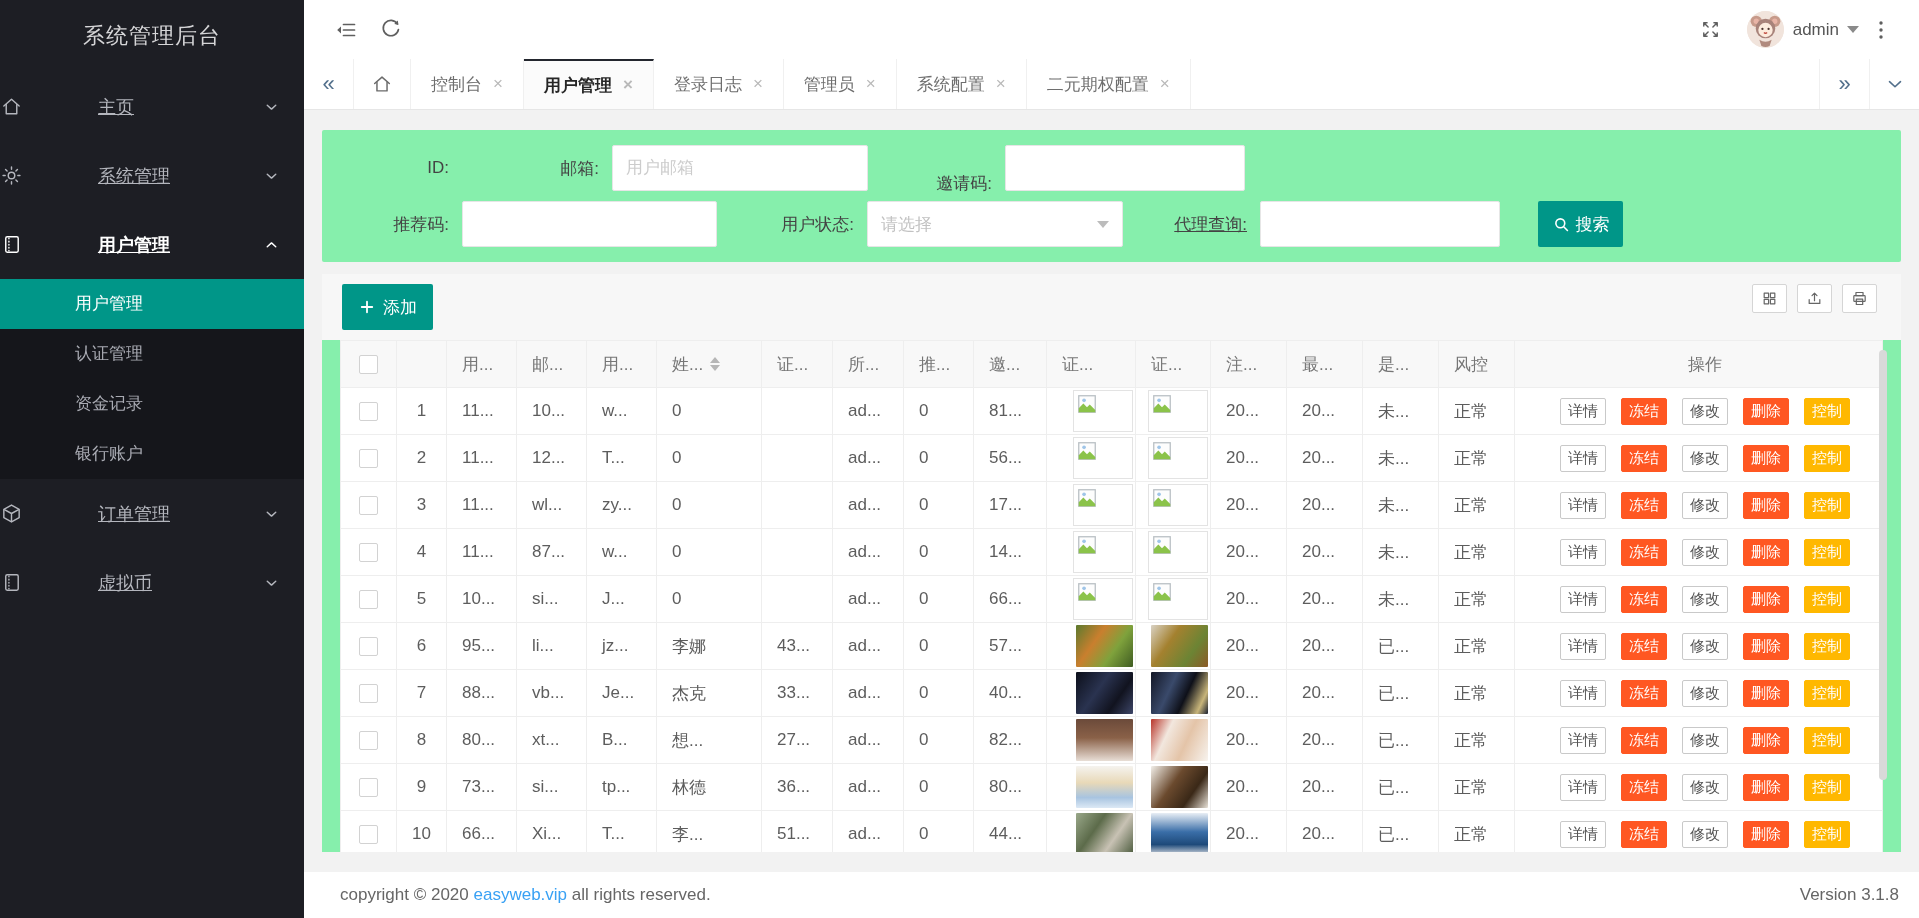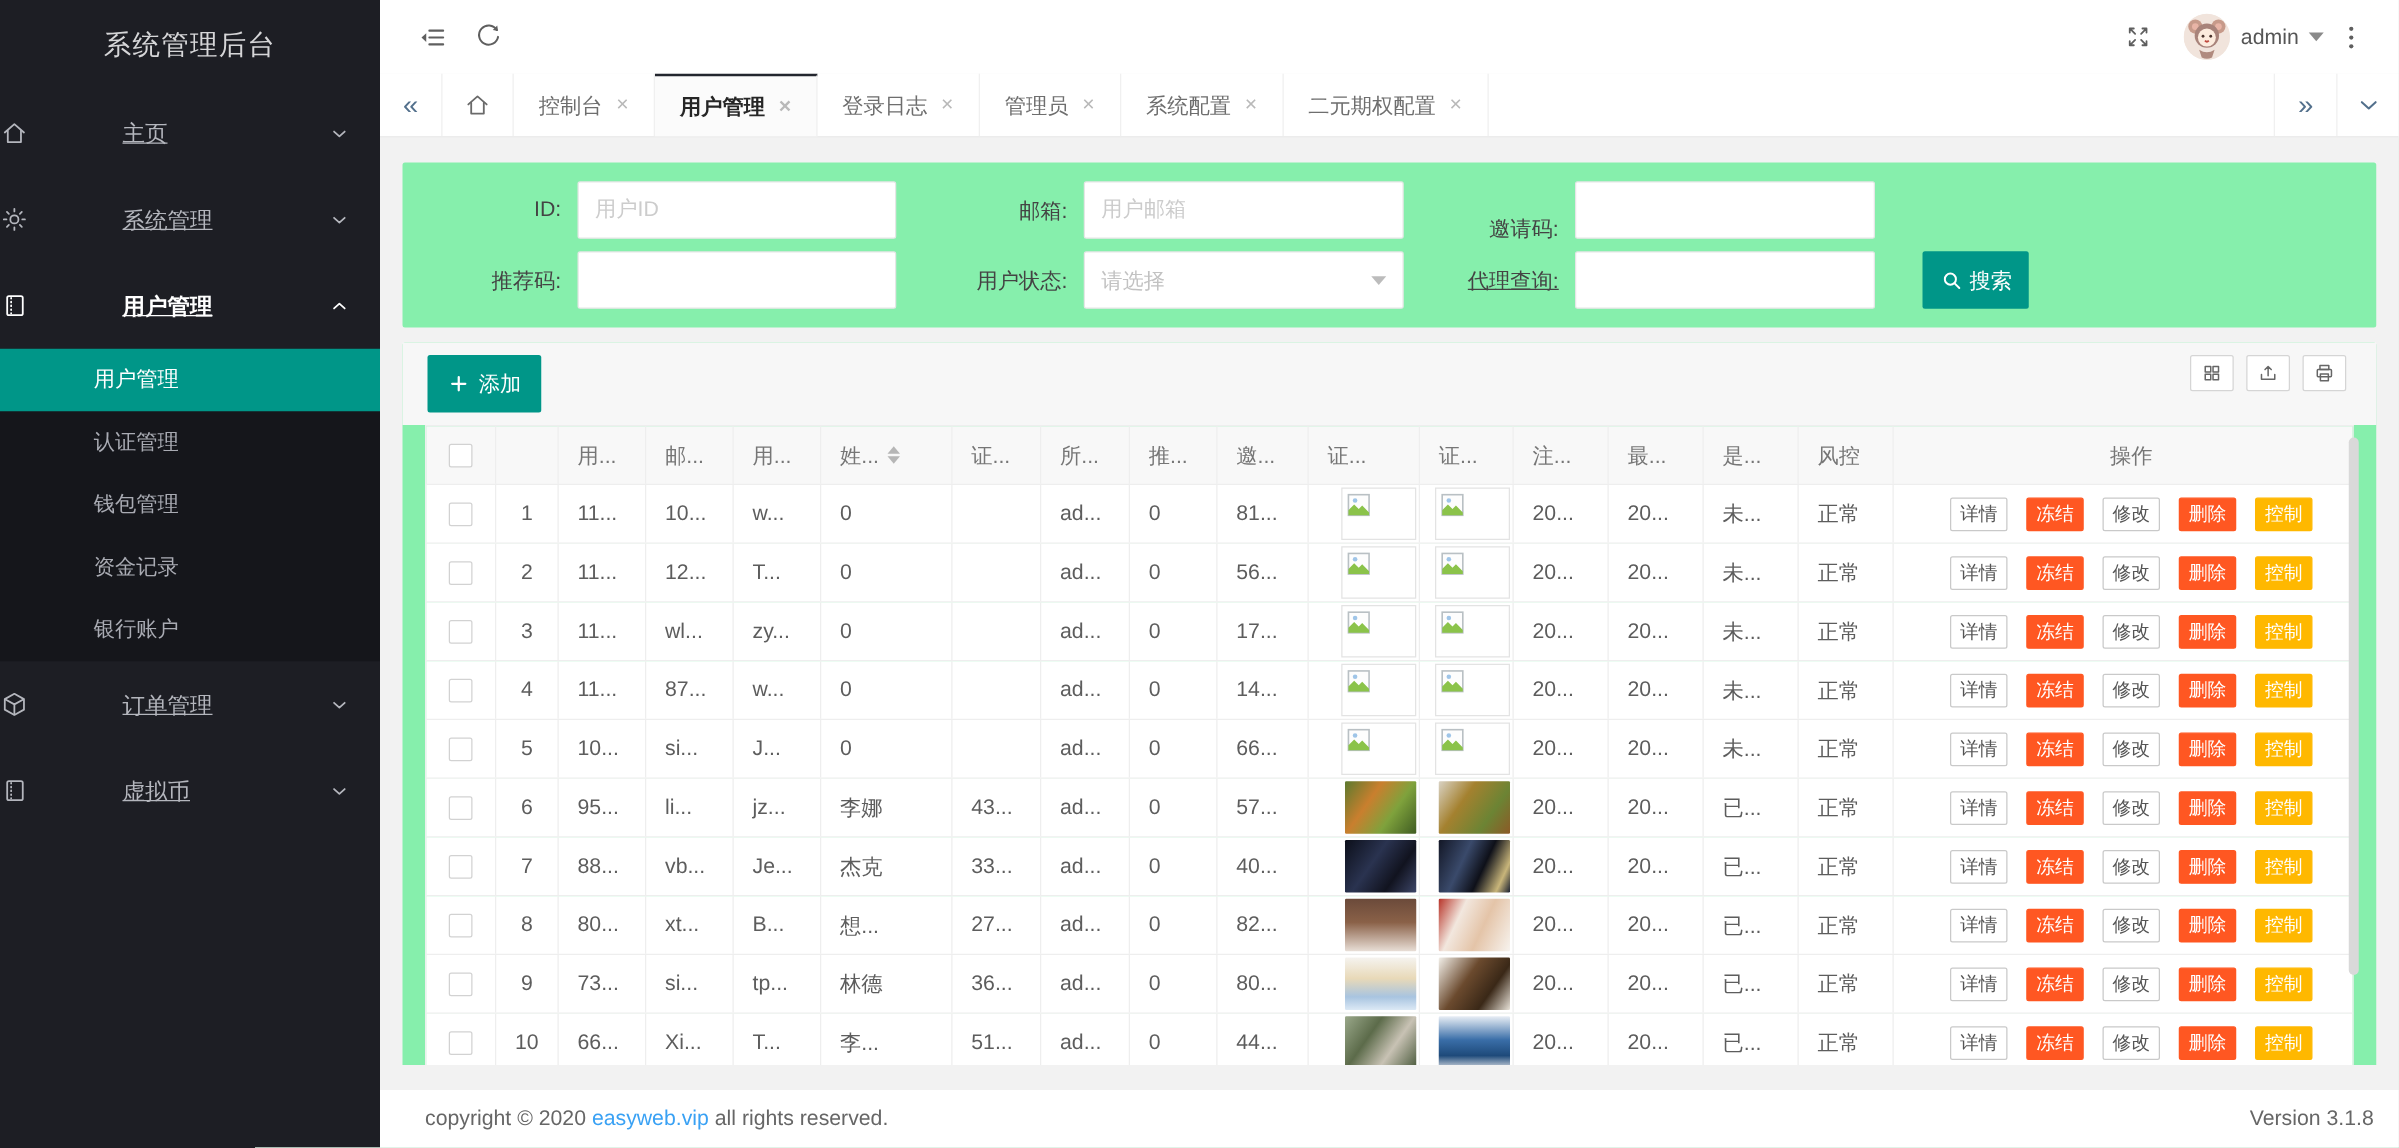--- a/index.html
+++ b/index.html
@@ -131,21 +131,20 @@
           <span class="mi-label">用户管理</span>
           <span class="chev">
             <svg viewBox="0 0 24 24" width="17" height="17" fill="none" stroke="currentColor" stroke-width="2" stroke-linecap="round" stroke-linejoin="round">
               <path d="M6 14.5 L12 9 L18 14.5"></path>
             </svg>
           </span>
         </div>
         <div class="submenu">
           <div class="sub-item active">用户管理</div>
           <div class="sub-item">认证管理</div>
-          <div class="sub-item">钱包管理</div>
           <div class="sub-item">资金记录</div>
           <div class="sub-item">银行账户</div>
         </div>
         <div class="menu-item">
           <span class="ic">
             <svg viewBox="0 0 24 24" width="23" height="23" fill="none" stroke="currentColor" stroke-width="1.5" stroke-linecap="round" stroke-linejoin="round">
               <path d="M12 3.2 L20 7.6 V16.4 L12 20.8 L4 16.4 V7.6 Z"></path>
               <path d="M4.6 8 L12 12 L19.4 8 M12 12 V20.4"></path>
             </svg>
           </span>
@@ -264,21 +263,20 @@
           <svg viewBox="0 0 24 24" width="22" height="22" fill="none" stroke="currentColor" stroke-width="1.8" stroke-linecap="round" stroke-linejoin="round">
             <path d="M6 9.5 L12 15 L18 9.5"></path>
           </svg>
         </span>
     </div>
 
     <div class="content">
       <div class="card search-card" id="search-card">
           <div class="form-row">
             <label class="f-label" style="width: 140px;">ID:</label>
-            <input class="f-input" placeholder="用户ID" style="width: 255px;">
             <label class="f-label" style="width: 150px;">邮箱:</label>
             <input class="f-input" placeholder="用户邮箱" style="width: 256px;">
             <label class="f-label" style="width: 137px; margin-top: 30px;">邀请码:</label>
             <input class="f-input" placeholder="" style="width: 240px;">
           </div>
           <div class="form-row">
             <label class="f-label" style="width: 140px;">推荐码:</label>
             <input class="f-input" placeholder="" style="width: 255px;">
             <label class="f-label" style="width: 150px;">用户状态:</label>
             <div class="f-select" style="width: 256px;">

